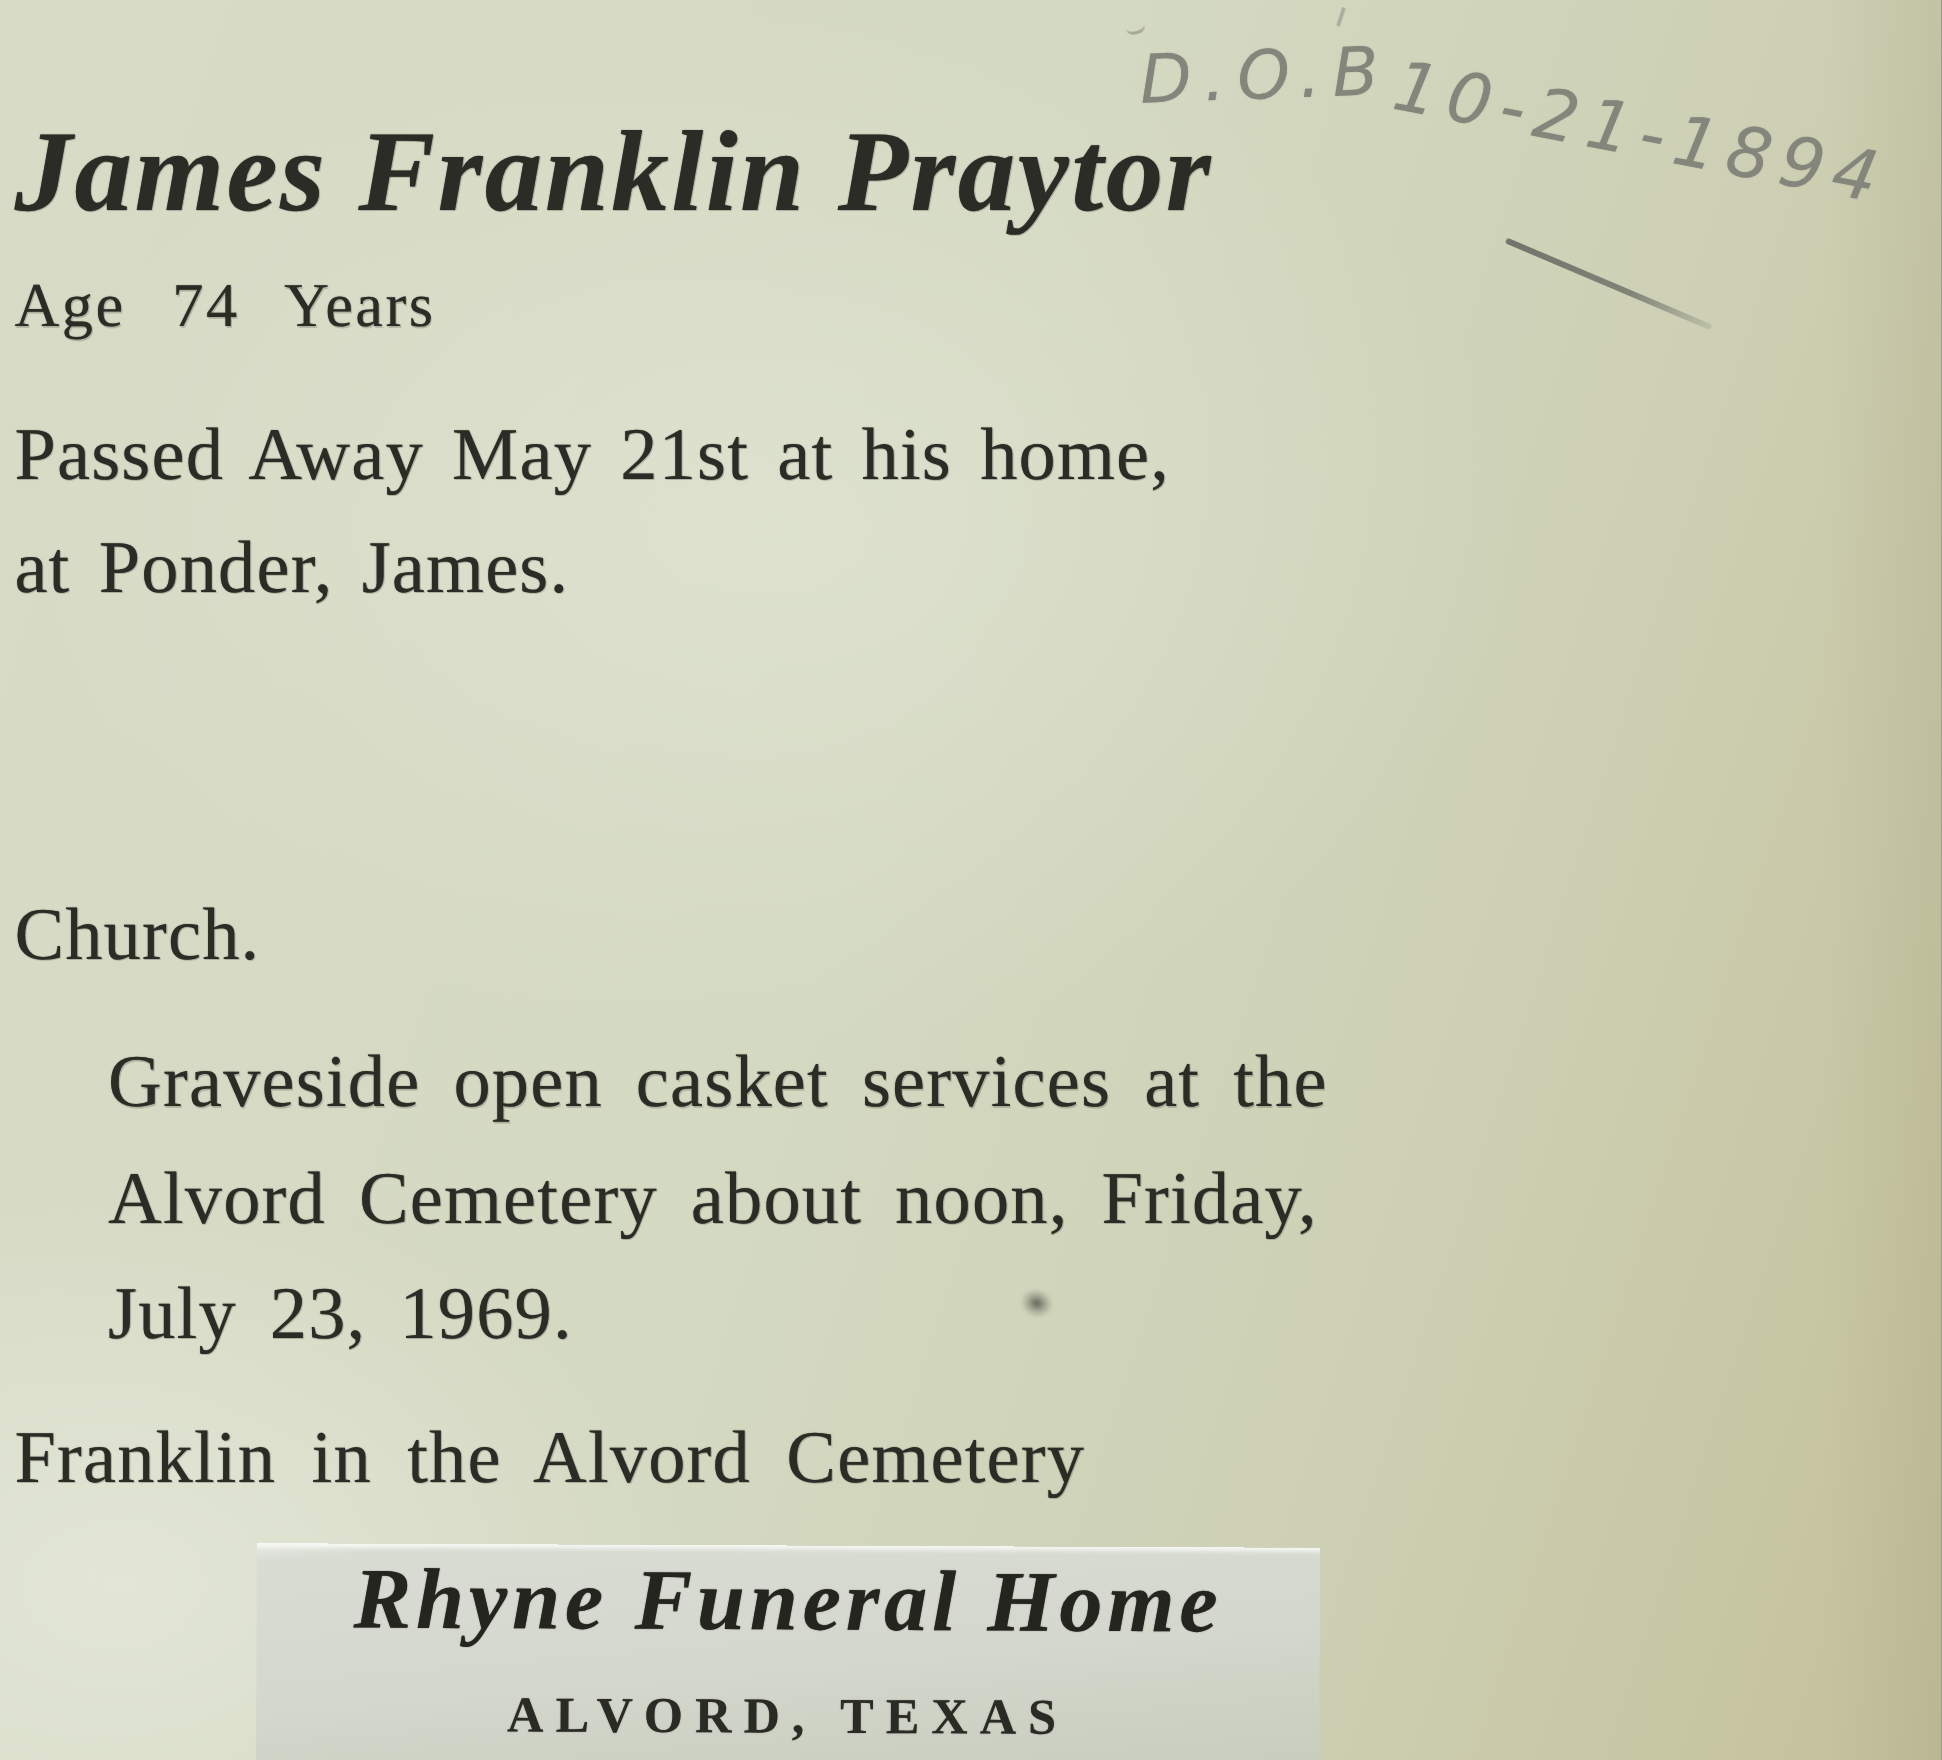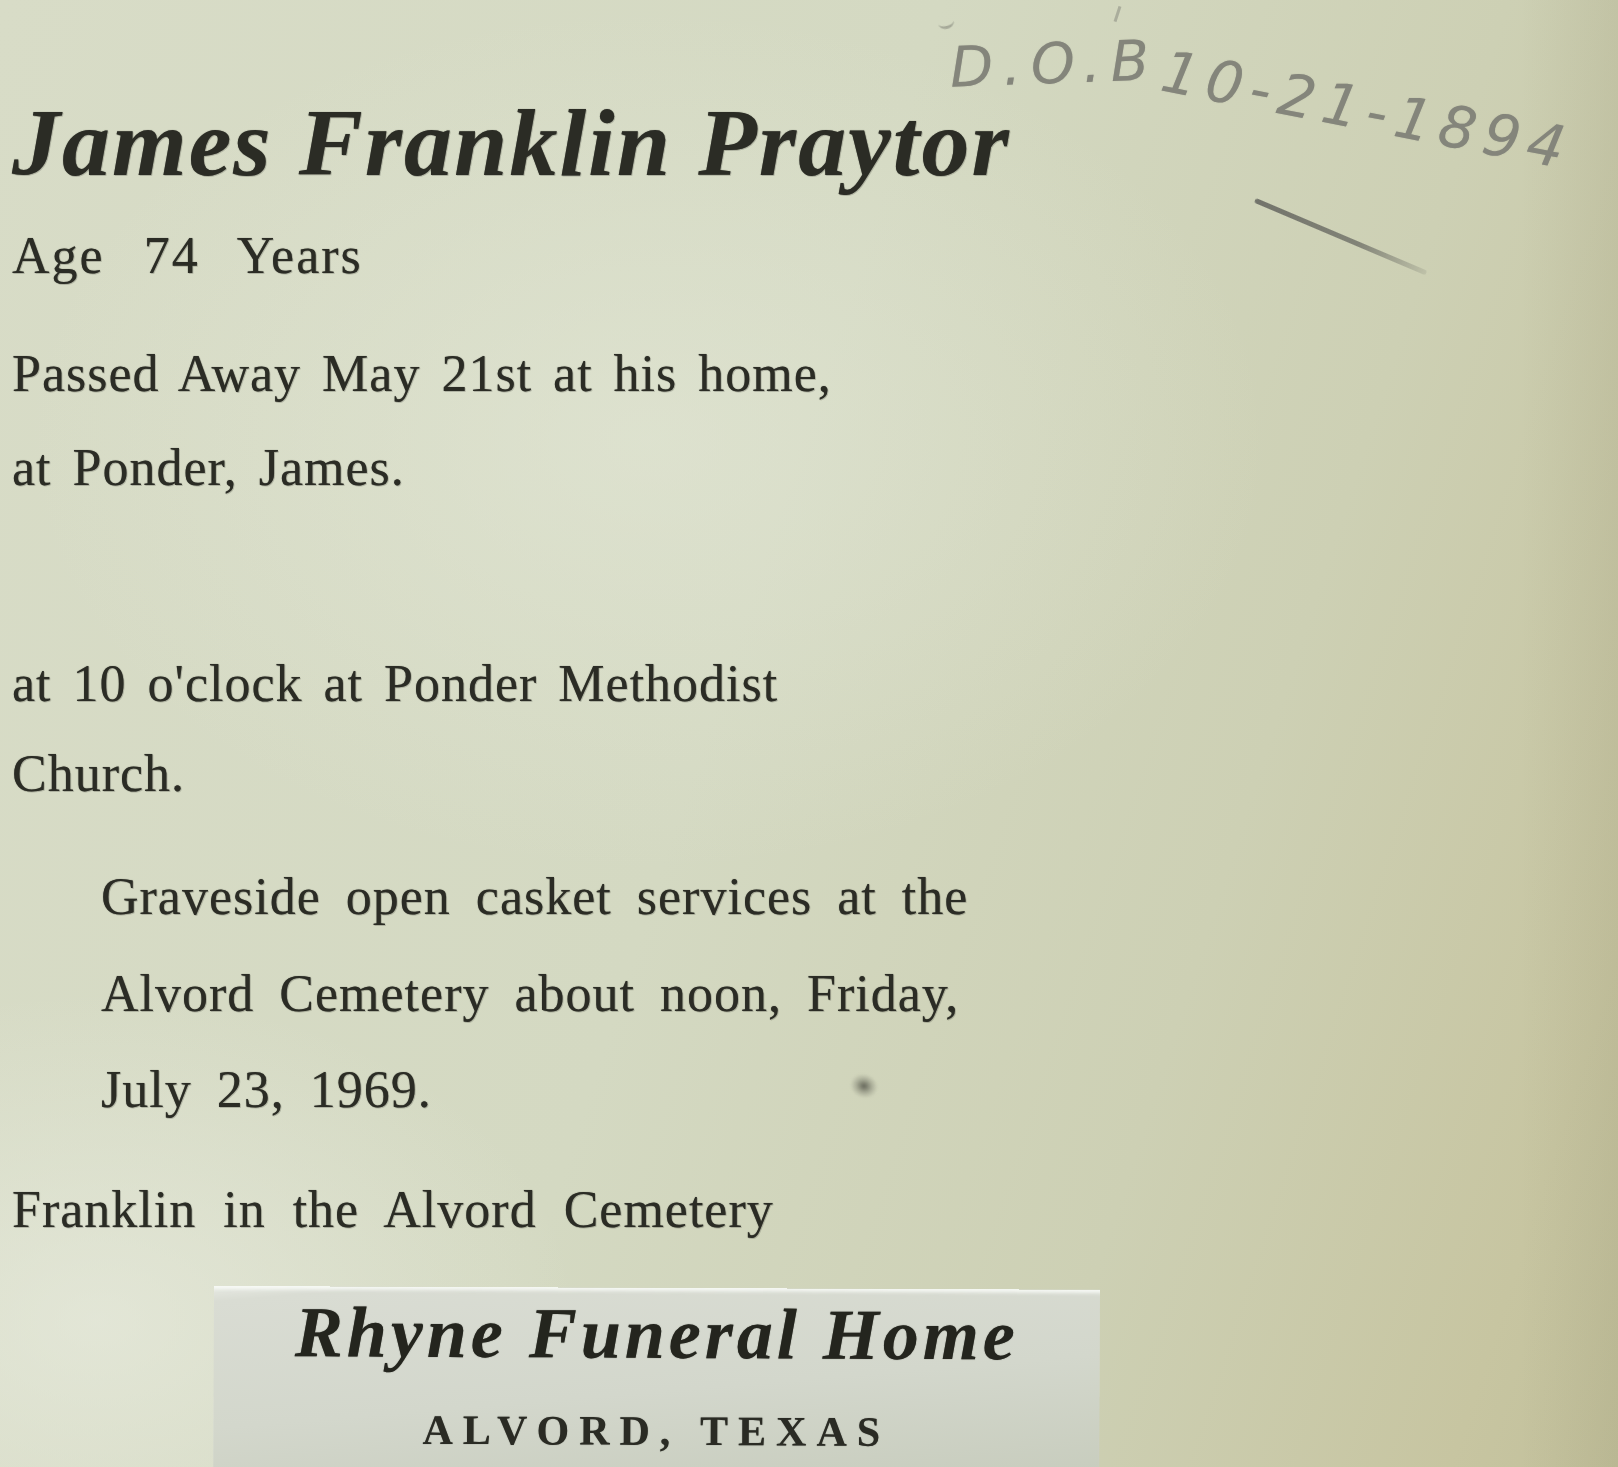--- a/index.html
+++ b/index.html
@@ -21,27 +21,27 @@
     color:#2b2c25;
     text-shadow:0 0 1px rgba(43,44,37,.65), 1px 1px 0 rgba(43,44,37,.18);
     white-space:nowrap;
   }
   .line{position:absolute;width:100%;line-height:1;padding-left:12px;}
   .title{
     font-size:96px;font-weight:bold;font-style:italic;
     letter-spacing:2px;top:95px;
   }
   .age{font-size:52px;top:230px;letter-spacing:2px;word-spacing:24px;}
-  .body{font-size:52px;letter-spacing:1px;word-spacing:7px;}
+  .body{font-size:62px;letter-spacing:1px;word-spacing:7px;}
   .t-passed0{top:348px;}
   .t-passed1{top:442px;}
   .t-serv0{top:564px;}
   .t-serv1{top:658px;}
   .t-serv2{top:748px;}
-  .left-block{text-align:left;padding-left:101px;box-sizing:border-box;word-spacing:11px;}
+  .left-block{text-align:left;padding-left:78px;box-sizing:border-box;word-spacing:11px;margin-left:12px;}
   .t-grave0{top:871px;}
   .t-grave1{top:968px;}
   .t-grave2{top:1064px;}
   .t-inter{top:1184px;word-spacing:13px;}
 
   
   .pencil{
     position:absolute;color:#84857b;font-family:"DejaVu Sans", sans-serif;
     white-space:nowrap;line-height:1;
     text-shadow:0 0 1px rgba(132,133,123,.5);
@@ -103,21 +103,20 @@
   <div class="pencil-tick-2"></div>
   <div class="ink-smudge"></div>
 
   <div class="column">
     <div class="line ink title">James Franklin Praytor</div>
     <div class="line ink age">Age 74 Years</div>
 
     <div class="line ink body t-passed0">Passed Away May 21st at his home,</div>
     <div class="line ink body t-passed1">at Ponder, James.</div>
 
-    <div class="line ink body t-serv1">at 10 o'clock at Ponder Methodist</div>
     <div class="line ink body t-serv2">Church.</div>
 
     <div class="line ink body left-block t-grave0">Graveside open casket services at the</div>
     <div class="line ink body left-block t-grave1">Alvord Cemetery about noon, Friday,</div>
     <div class="line ink body left-block t-grave2">July 23, 1969.</div>
 
     <div class="line ink body t-inter">Franklin in the Alvord Cemetery</div>
   </div>
 
   <div class="fh-strip">

